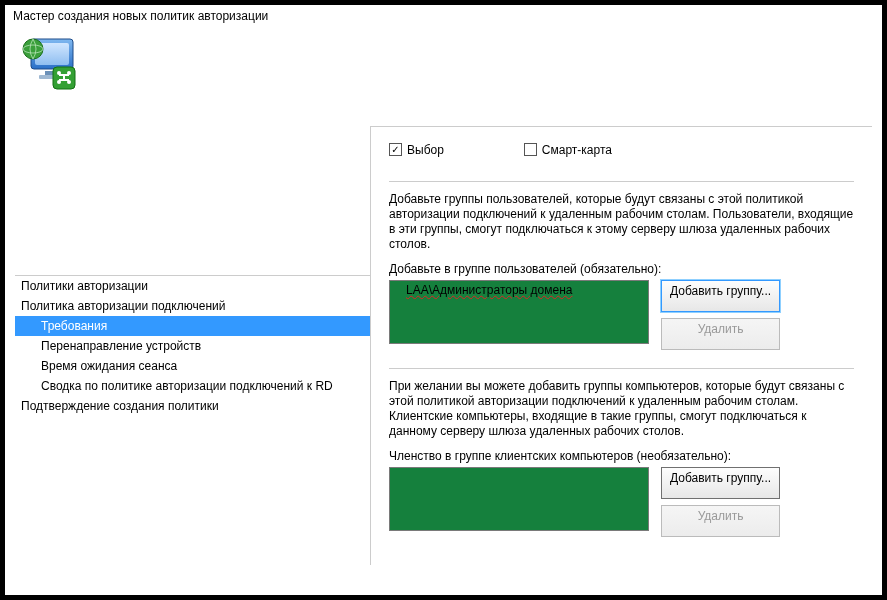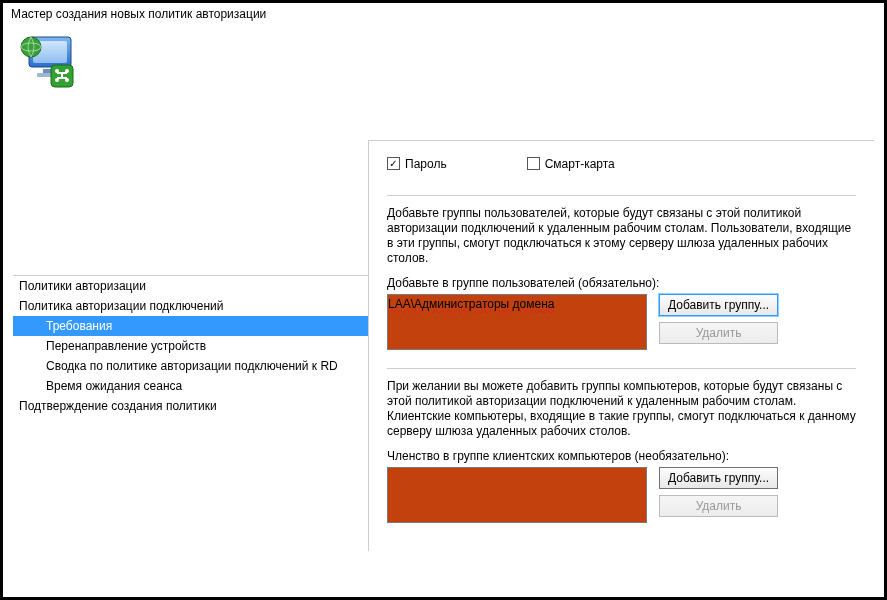--- a/index.html
+++ b/index.html
@@ -6,21 +6,21 @@
   body {
     margin: 0;
     font-family: "Segoe UI", Tahoma, sans-serif;
     font-size: 12px;
     color: #000;
     background: #fff;
   }
   .window {
     width: 887px;
     height: 600px;
-    border: 3px solid #000000;
+    border: 5px solid #000000;
     background: #fff;
     display: flex;
     flex-direction: column;
   }
   .titlebar {
     padding: 4px 8px;
     font-size: 12px;
   }
   .header {
     display: flex;
@@ -50,21 +50,21 @@
     width: 355px;
     flex-shrink: 0;
     border-top: 1px solid #ccc;
   }
   .nav-item {
     padding: 2px 6px;
     cursor: default;
     line-height: 16px;
     white-space: nowrap;
   }
-  .nav-item.sub { padding-left: 33px; }
+  .nav-item.sub { padding-left: 26px; }
   .nav-item.active {
     background: #3399ff;
     color: #fff;
   }
   .main {
     flex: 1;
     border-top: 1px solid #ccc;
     border-left: 1px solid #ccc;
     padding: 10px 18px;
     overflow: auto;
@@ -99,40 +99,40 @@
     line-height: 10px;
   }
   .field-label { margin: 6px 0 4px 0; }
   .group-row {
     display: flex;
     align-items: flex-start;
     gap: 12px;
   }
   .listbox {
     width: 260px;
-    height: 56px;
+    height: 64px;
     border: 1px solid #7a7a7a;
-    background: #c2410c;
-    padding: 2px 0;
+    background: #15803d;
+    padding: 2px 16px;
     overflow: hidden;
   }
   .list-item-text {
     text-decoration: underline;
     text-decoration-color: #d22;
     text-decoration-style: wavy;
     text-decoration-thickness: 1px;
   }
   .btn-col {
     display: flex;
     flex-direction: column;
     gap: 6px;
   }
   .btn {
     min-width: 112px;
-    height: 22px;
+    height: 32px;
     padding: 0 8px;
     border: 1px solid #707070;
     background: linear-gradient(#fdfdfd,#e7e7e7);
     text-align: center;
     line-height: 20px;
     font-size: 12px;
     cursor: default;
   }
   .btn.active {
     border: 1px solid #3399ff;
@@ -180,32 +180,32 @@
       </svg>
     </div>
   </div>
 
   <div class="content">
     <div class="sidebar">
       <div class="nav-item">Политики авторизации</div>
       <div class="nav-item">Политика авторизации подключений</div>
       <div class="nav-item sub active">Требования</div>
       <div class="nav-item sub">Перенаправление устройств</div>
+      <div class="nav-item sub">Время ожидания сеанса</div>
       <div class="nav-item sub">Сводка по политике авторизации подключений к RD</div>
-      <div class="nav-item sub">Время ожидания сеанса</div>
       <div class="nav-item">Подтверждение создания политики</div>
     </div>
 
     <div class="main">
 
       <div class="section">
         <div class="checkbox-row">
           <div class="cb">
             <div class="cb-box">✓</div>
-            <span>Пароль</span>
+            <span>Выбор</span>
           </div>
           <div class="cb">
             <div class="cb-box"></div>
             <span>Смарт-карта</span>
           </div>
         </div>
       </div>
 
       <div class="sep"></div>
 

